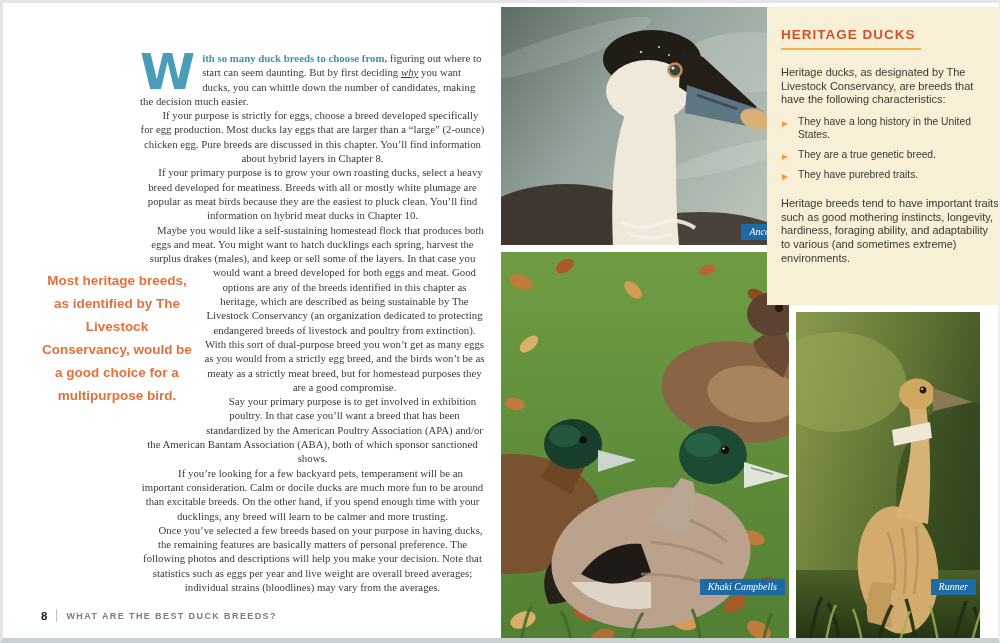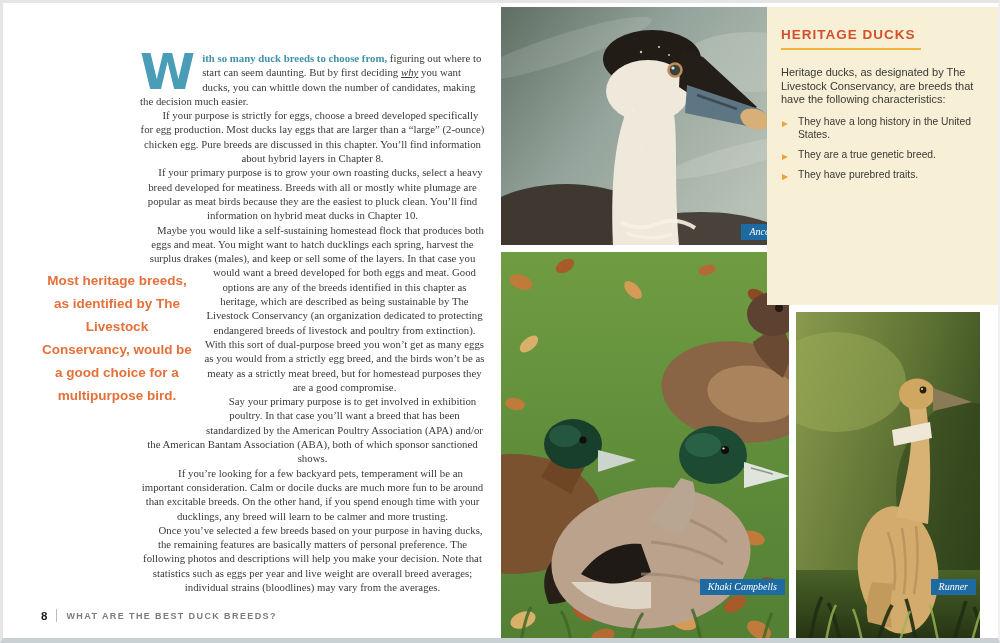--- a/index.html
+++ b/index.html
@@ -217,20 +217,21 @@
   <aside class="sidebar">
     <h2>HERITAGE DUCKS</h2>
     <div class="sb-rule"></div>
     <p class="sb-p">Heritage ducks, as designated by The Livestock Conservancy, are breeds that have the following characteristics:</p>
     <ul class="sb-list">
       <li><span class="tri">▶</span><span>They have a long history in the United States.</span></li>
       <li><span class="tri">▶</span><span>They are a true genetic breed.</span></li>
       <li><span class="tri">▶</span></li>
       <li><span class="tri">▶</span><span>They have purebred traits.</span></li>
     </ul>
+    <p class="sb-p">Heritage breeds tend to have important traits such as good mothering instincts, longevity, hardiness, foraging ability, and adaptability to various (and sometimes extreme) environments.</p>
   </aside>
 
   <figure class="photo runner">
     <svg width="204" height="329" viewBox="0 0 204 329">
       <defs>
         <linearGradient id="olive" x1="0" y1="0" x2="1" y2="0.4">
           <stop offset="0" stop-color="#8a9a4e"></stop>
           <stop offset="0.55" stop-color="#5f7434"></stop>
           <stop offset="1" stop-color="#35491f"></stop>
         </linearGradient>

